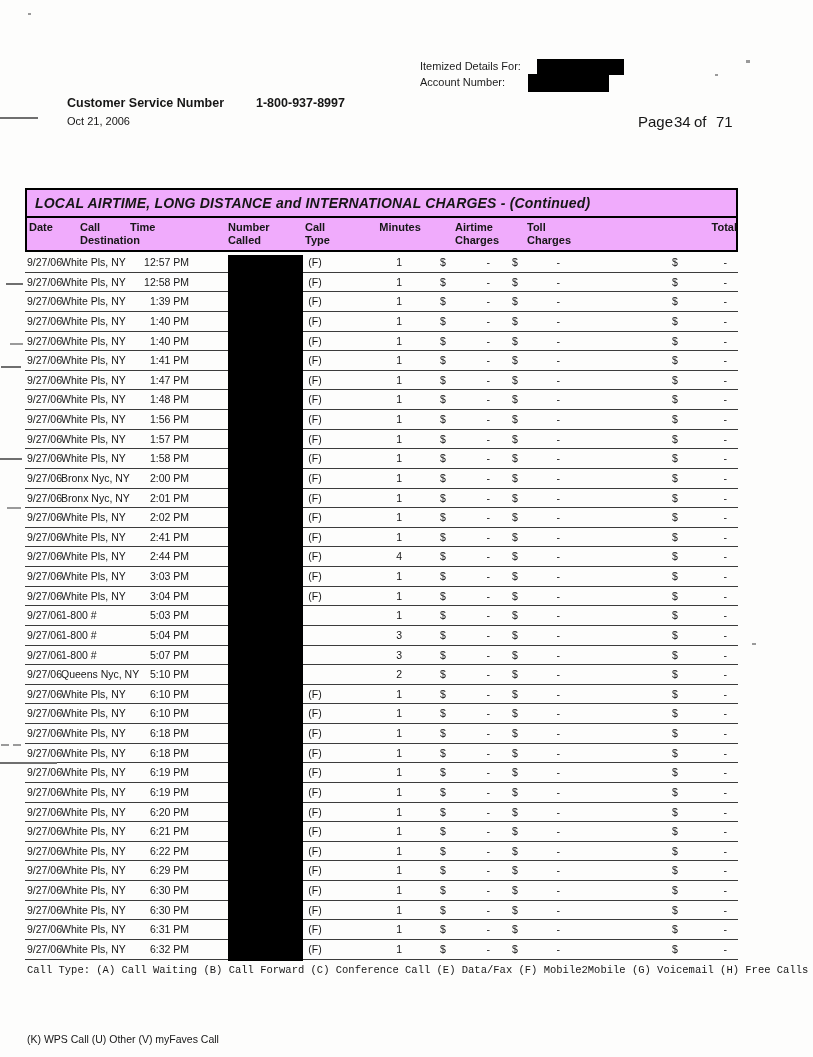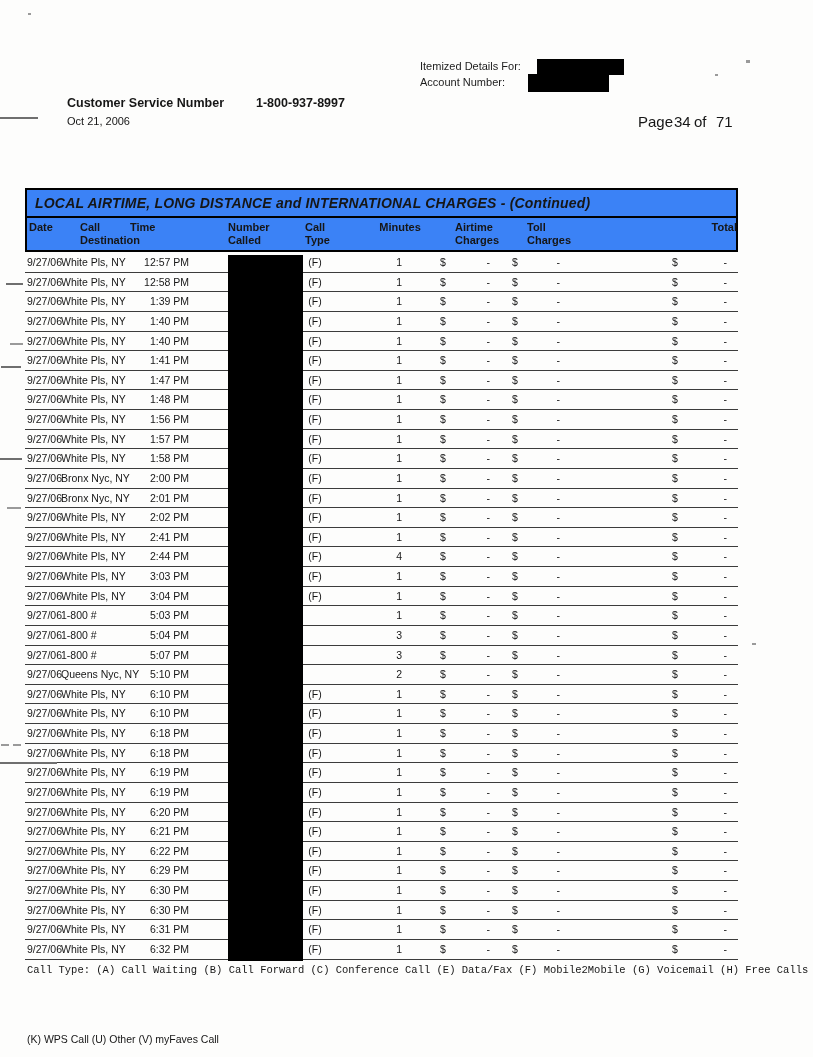--- a/index.html
+++ b/index.html
@@ -11,21 +11,21 @@
   }
   .abs{position:absolute;}
   
   .hdr-label{font-size:11px;color:#1c1c1c;}
   .redact{background:#000;position:absolute;}
   .cs-label{font-size:12.5px;font-weight:bold;}
   .date-line{font-size:11px;}
   .page-line{font-size:15px;}
   
   .table-wrap{position:absolute;left:25px;top:188px;width:713px;}
-  .table-headbox{border:2px solid #000;background:#3b82f6;}
+  .table-headbox{border:2px solid #000;background:#f0abfc;}
   .title-row{height:26px;line-height:26px;border-bottom:2px solid #000;
     font-size:14px;font-weight:bold;font-style:italic;padding-left:8px;
     letter-spacing:.2px;white-space:nowrap;}
   .cols-row{height:32px;position:relative;font-size:11px;font-weight:bold;line-height:13px;}
   .colcell{position:absolute;top:3px;white-space:pre-line;}
   .ch-date{left:2px;}
   .ch-dest{left:53px;}
   .ch-time{left:103px;}
   .ch-num{left:201px;}
   .ch-type{left:278px;}

